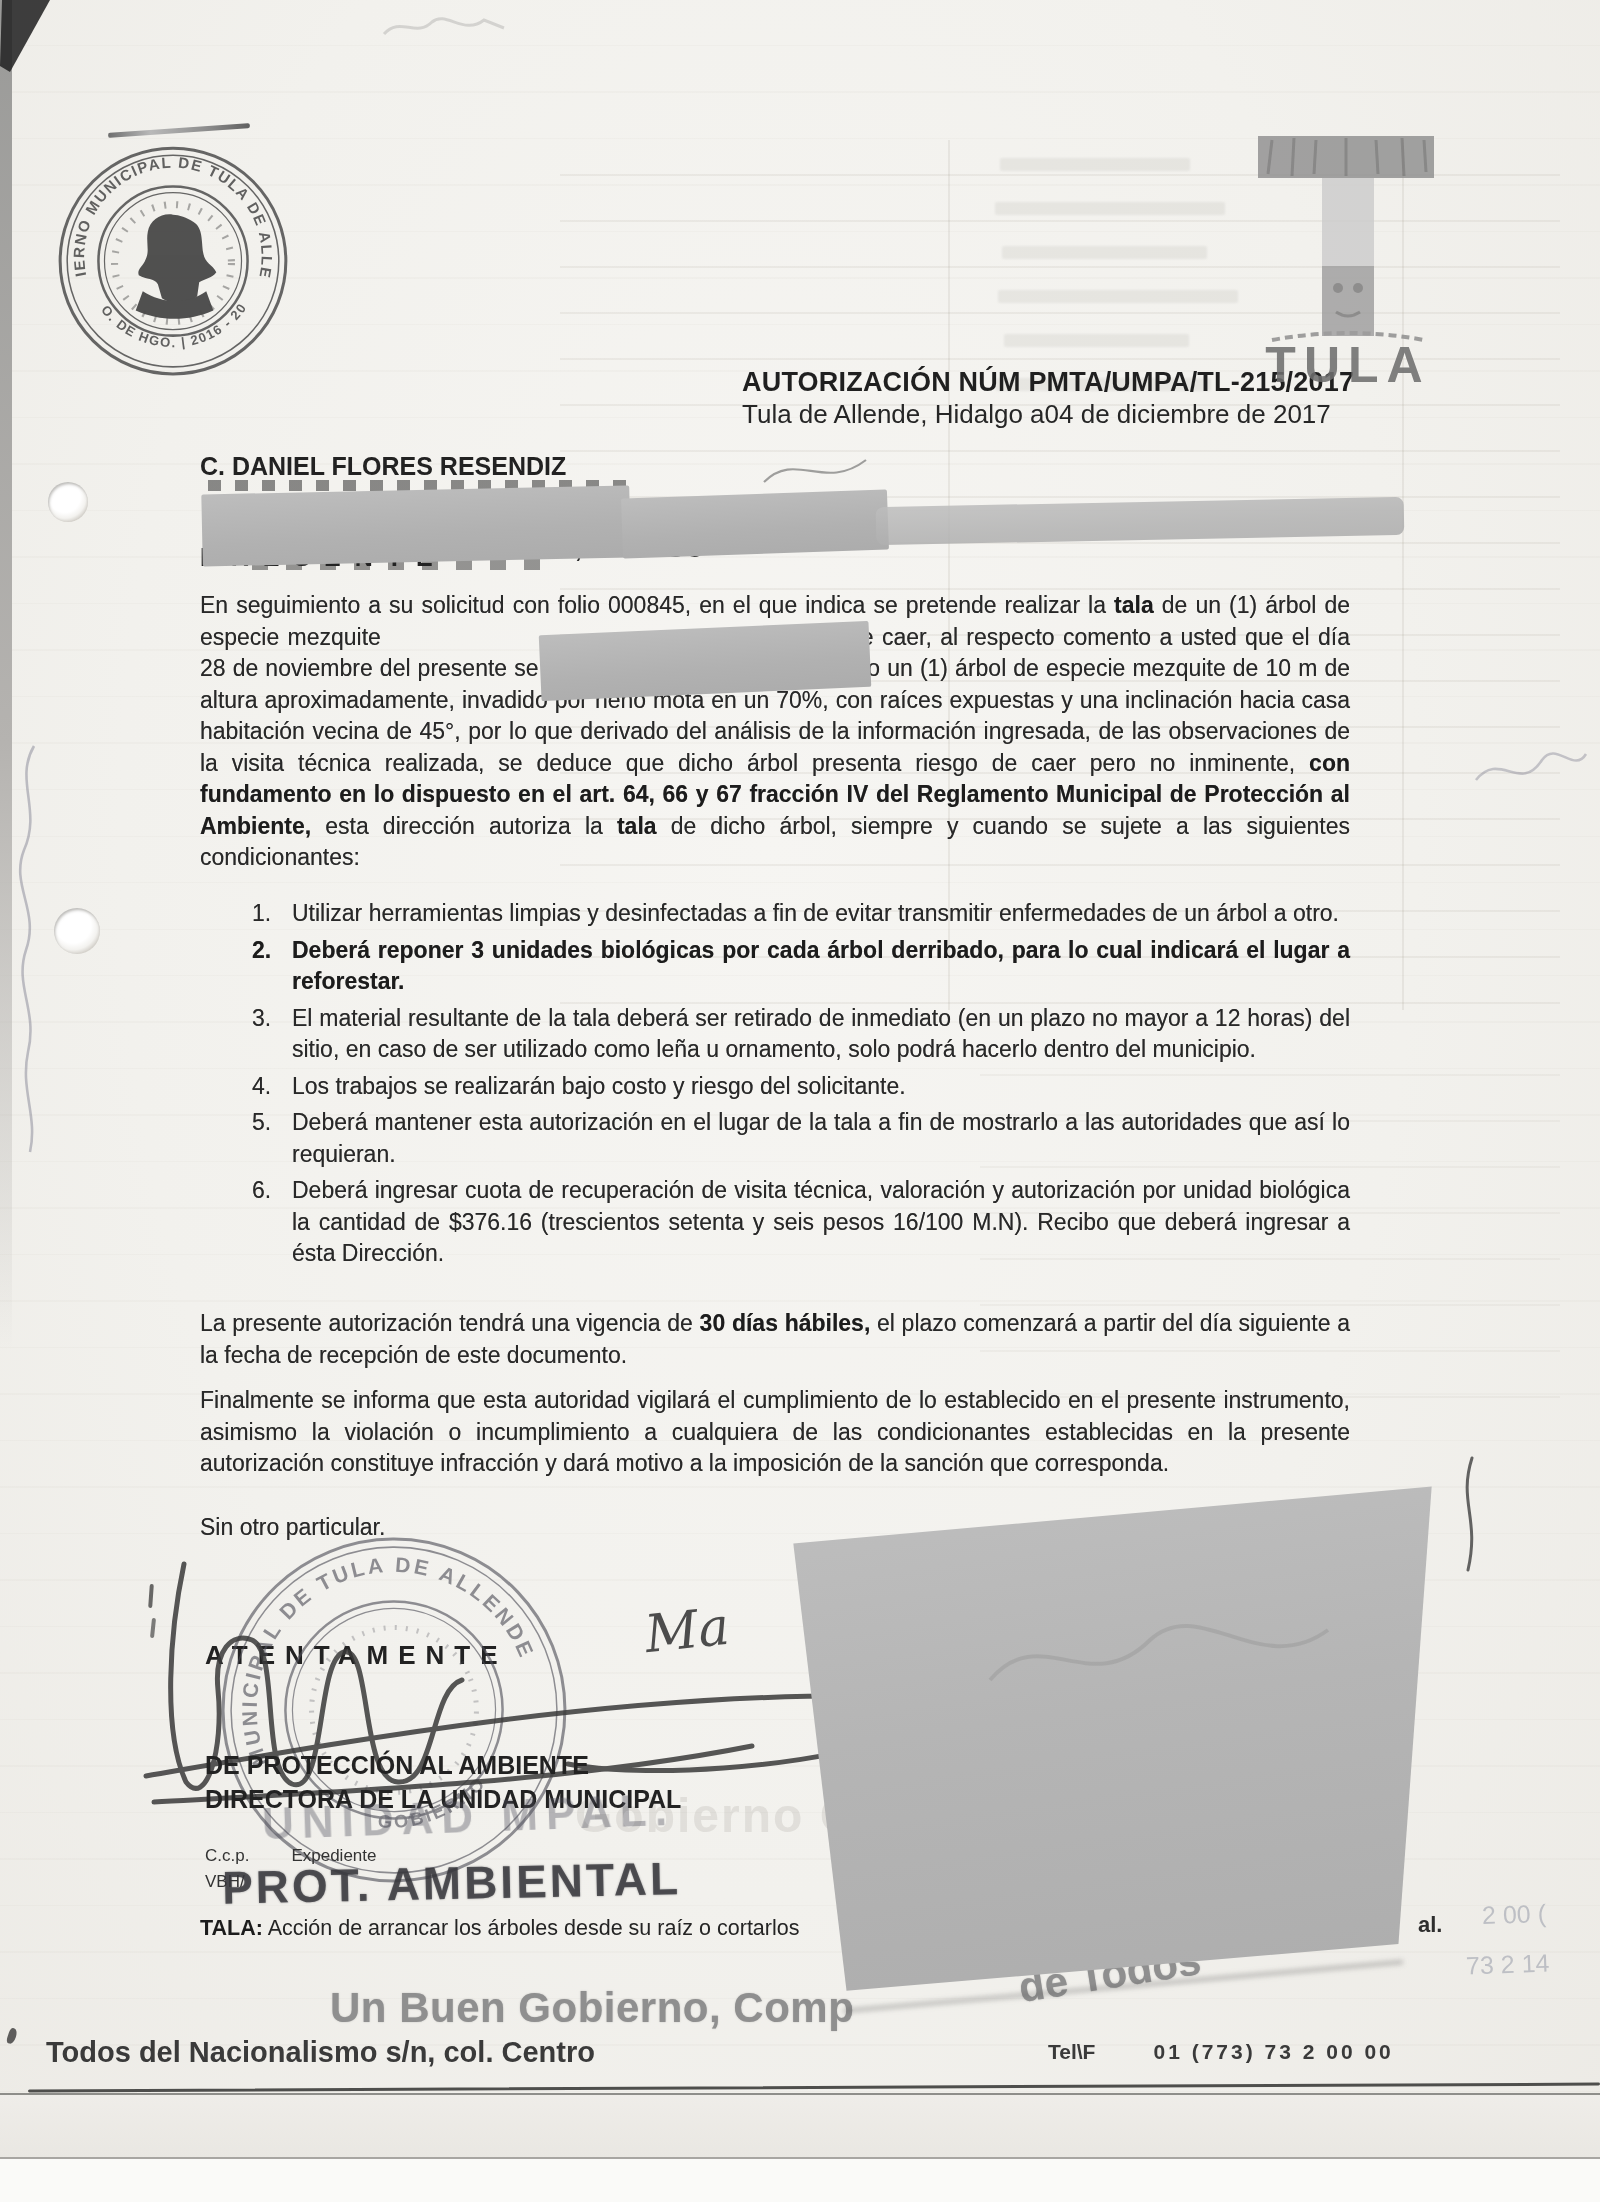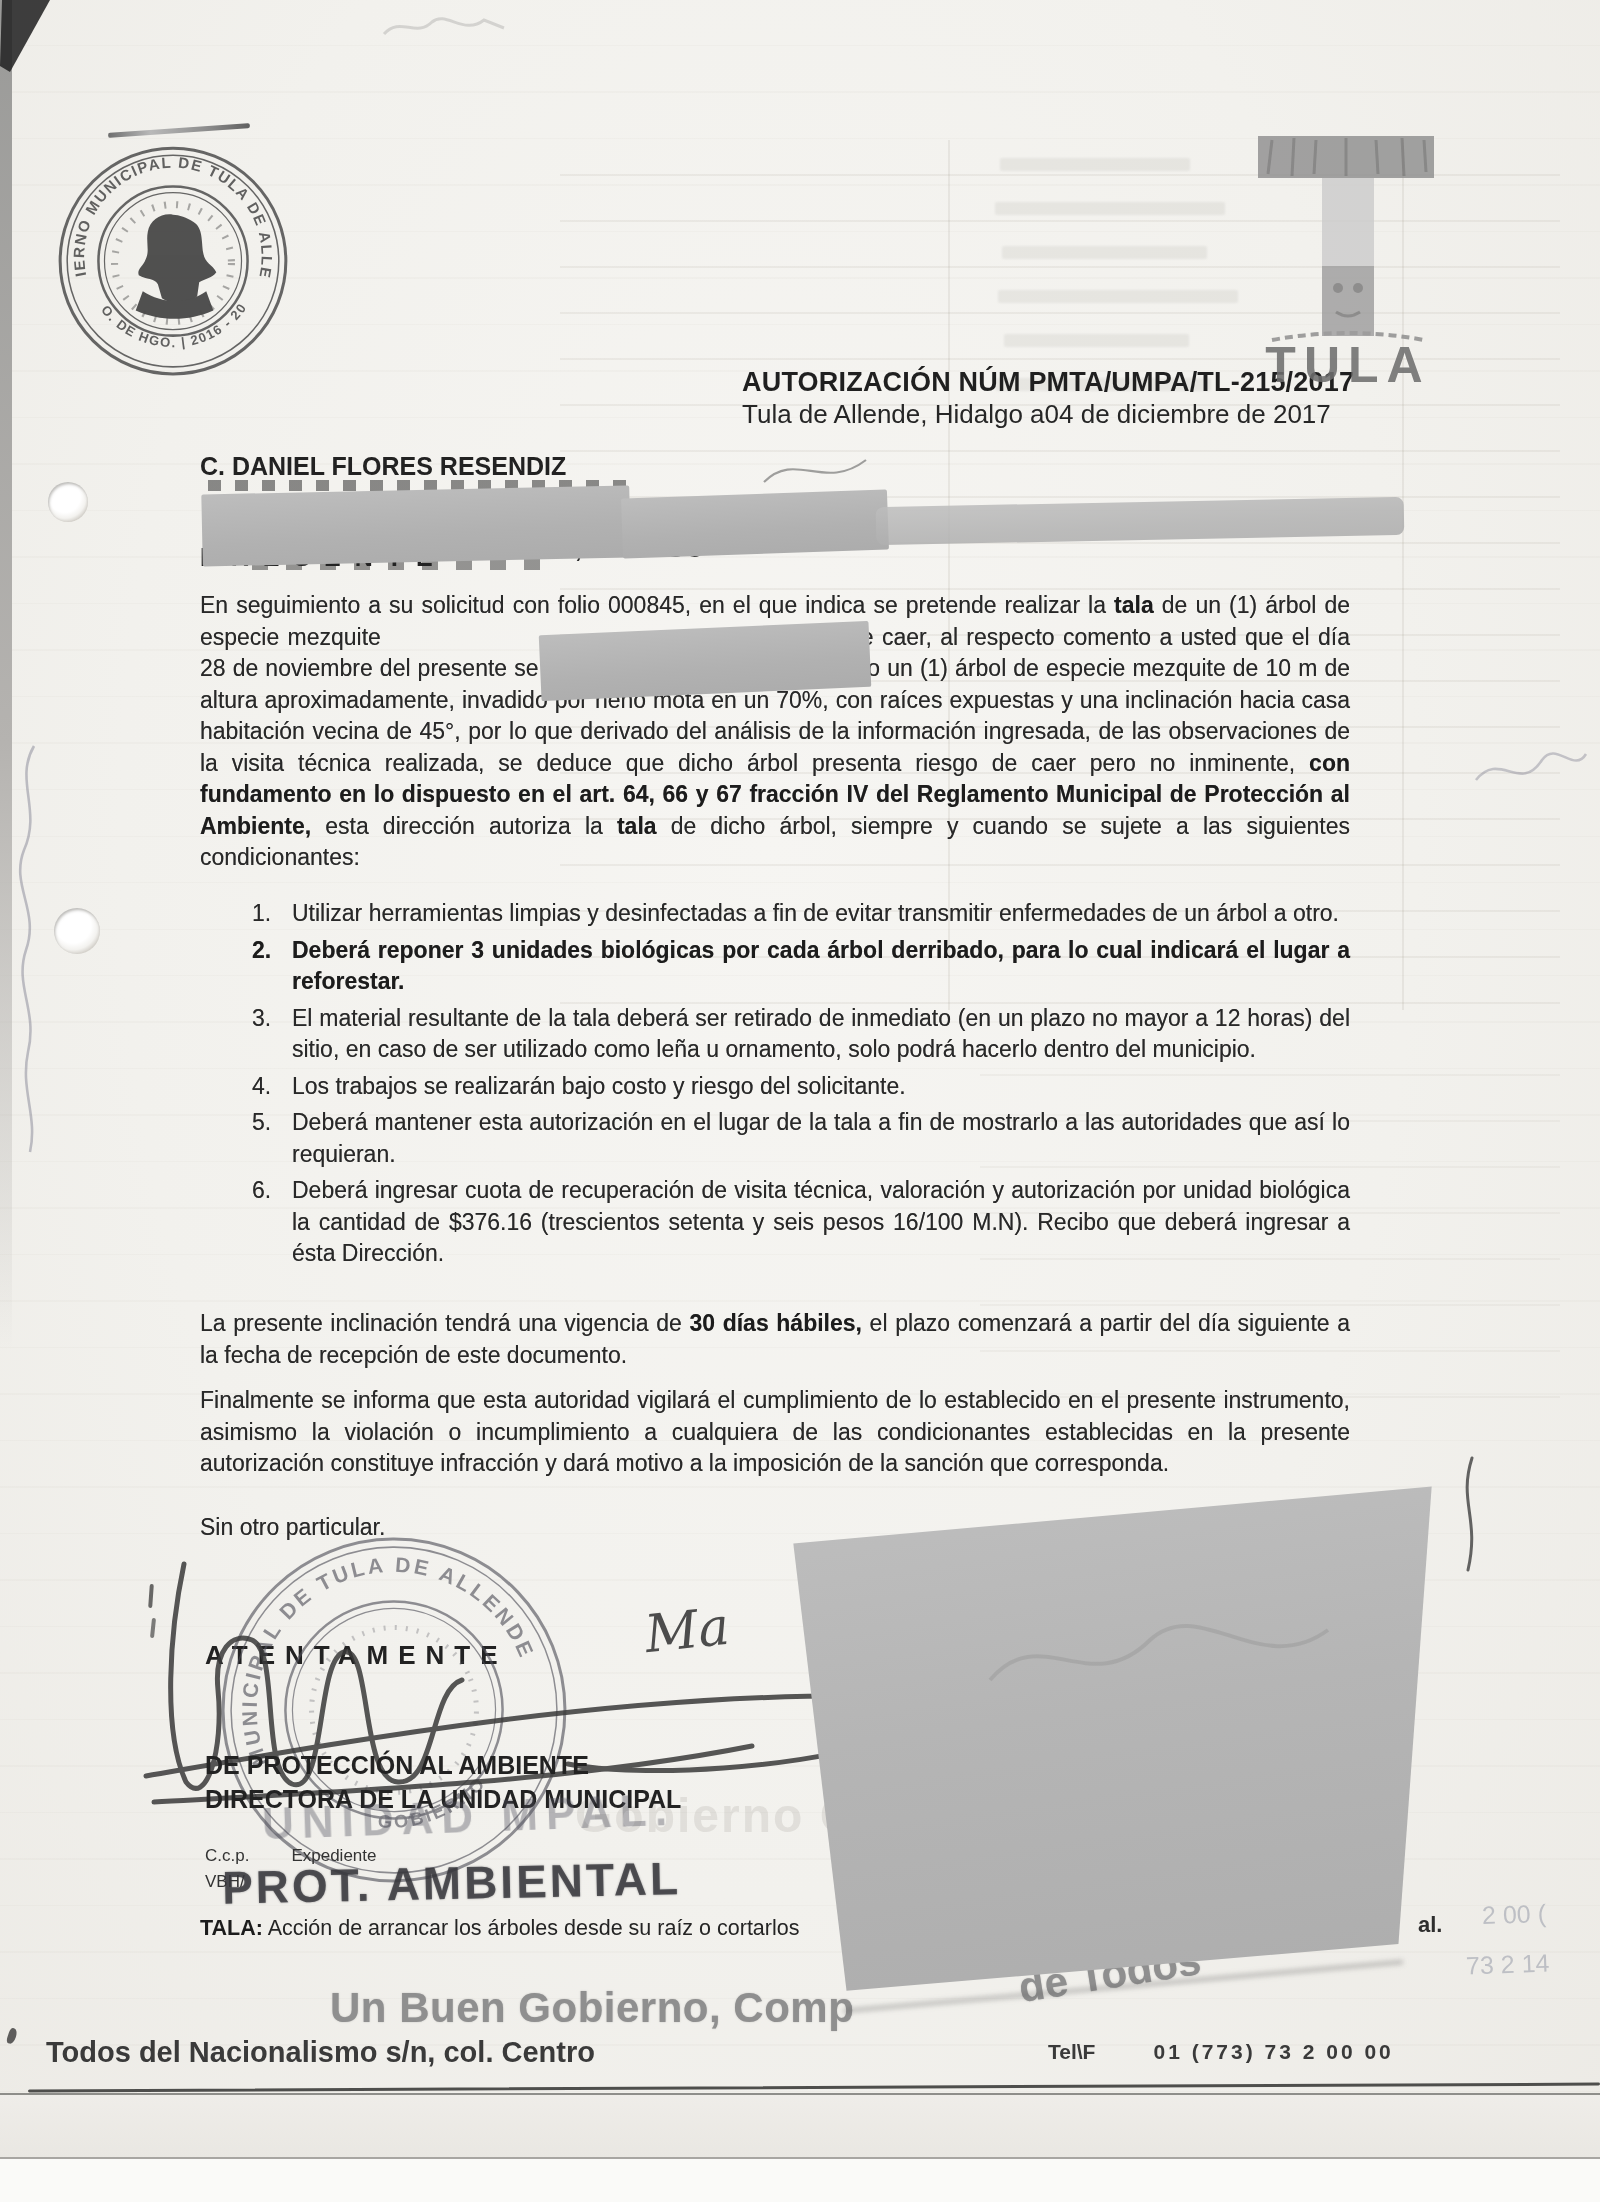--- a/index.html
+++ b/index.html
@@ -202,21 +202,21 @@
       <li><span class="num">1.</span><span class="txt">Utilizar herramientas limpias y desinfectadas a fin de evitar transmitir enfermedades de un árbol a otro.</span></li>
       <li class="b"><span class="num">2.</span><span class="txt">Deberá reponer 3 unidades biológicas por cada árbol derribado, para lo cual indicará el lugar a reforestar.</span></li>
       <li><span class="num">3.</span><span class="txt">El material resultante de la tala deberá ser retirado de inmediato (en un plazo no mayor a 12 horas) del sitio, en caso de ser utilizado como leña u ornamento, solo podrá hacerlo dentro del municipio.</span></li>
       <li><span class="num">4.</span><span class="txt">Los trabajos se realizarán bajo costo y riesgo del solicitante.</span></li>
       <li><span class="num">5.</span><span class="txt">Deberá mantener esta autorización en el lugar de la tala a fin de mostrarlo a las autoridades que así lo requieran.</span></li>
       <li><span class="num">6.</span><span class="txt">Deberá ingresar cuota de recuperación de visita técnica, valoración y autorización por unidad biológica la cantidad de $376.16 (trescientos setenta y seis pesos 16/100 M.N). Recibo que deberá ingresar a ésta Dirección.</span></li>
     </ol>
   </div>
 
   <div class="abs bodytext" style="top:1308px;">
-    <span>La presente inclinación tendrá una vigencia de </span><span class="b">30 días hábiles,</span><span> el plazo comenzará a partir del día siguiente a la fecha de recepción de este documento.</span>
+    <span>La presente autorización tendrá una vigencia de </span><span class="b">30 días hábiles,</span><span> el plazo comenzará a partir del día siguiente a la fecha de recepción de este documento.</span>
   </div>
   <div class="abs bodytext" style="top:1385px;">Finalmente se informa que esta autoridad vigilará el cumplimiento de lo establecido en el presente instrumento, asimismo la violación o incumplimiento a cualquiera de las condicionantes establecidas en la presente autorización constituye infracción y dará motivo a la imposición de la sanción que corresponda.</div>
   <div class="abs bodytext" style="top:1512px;">Sin otro particular.</div>
 
   <div class="abs penmark" style="left:149px;top:1584px;width:4px;height:24px;transform:rotate(4deg);opacity:.7;"></div>
   <div class="abs penmark" style="left:151px;top:1618px;width:4px;height:20px;transform:rotate(6deg);opacity:.6;"></div>
 
   <div class="abs atent">ATENTAMENTE</div>
 
   <svg class="abs" style="left:208px;top:1524px;z-index:4;opacity:.72;filter:blur(.4px);" width="372" height="372" viewBox="0 0 370 370">

